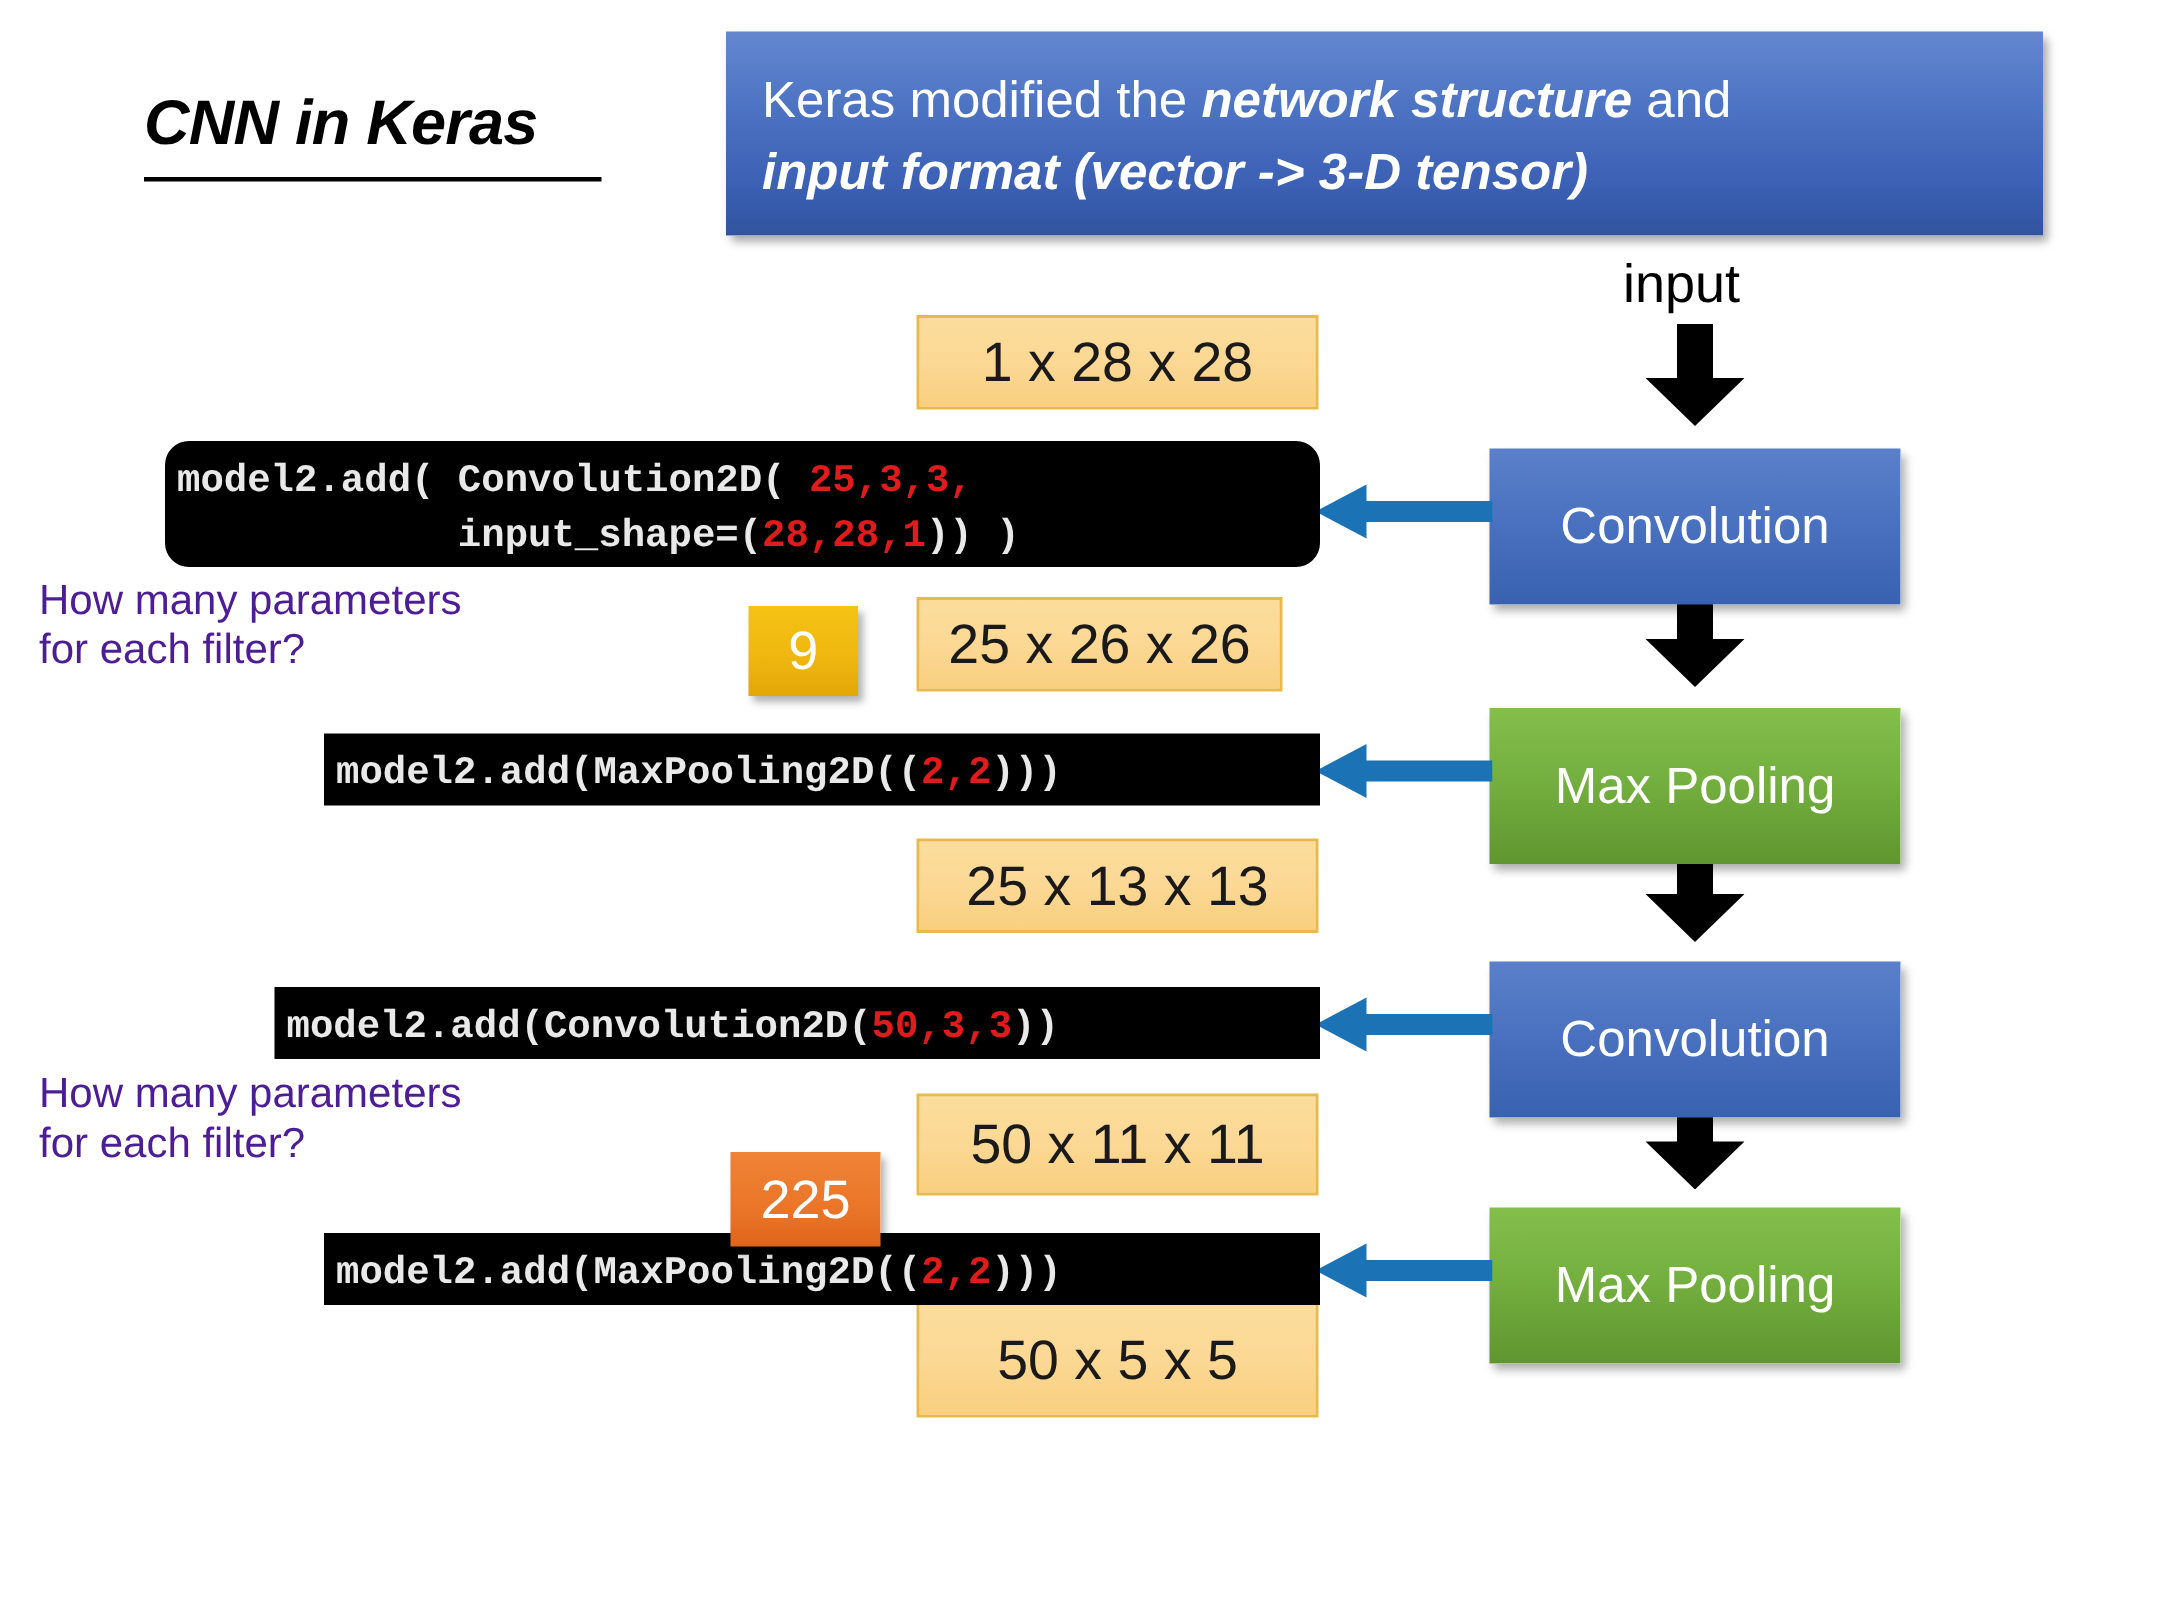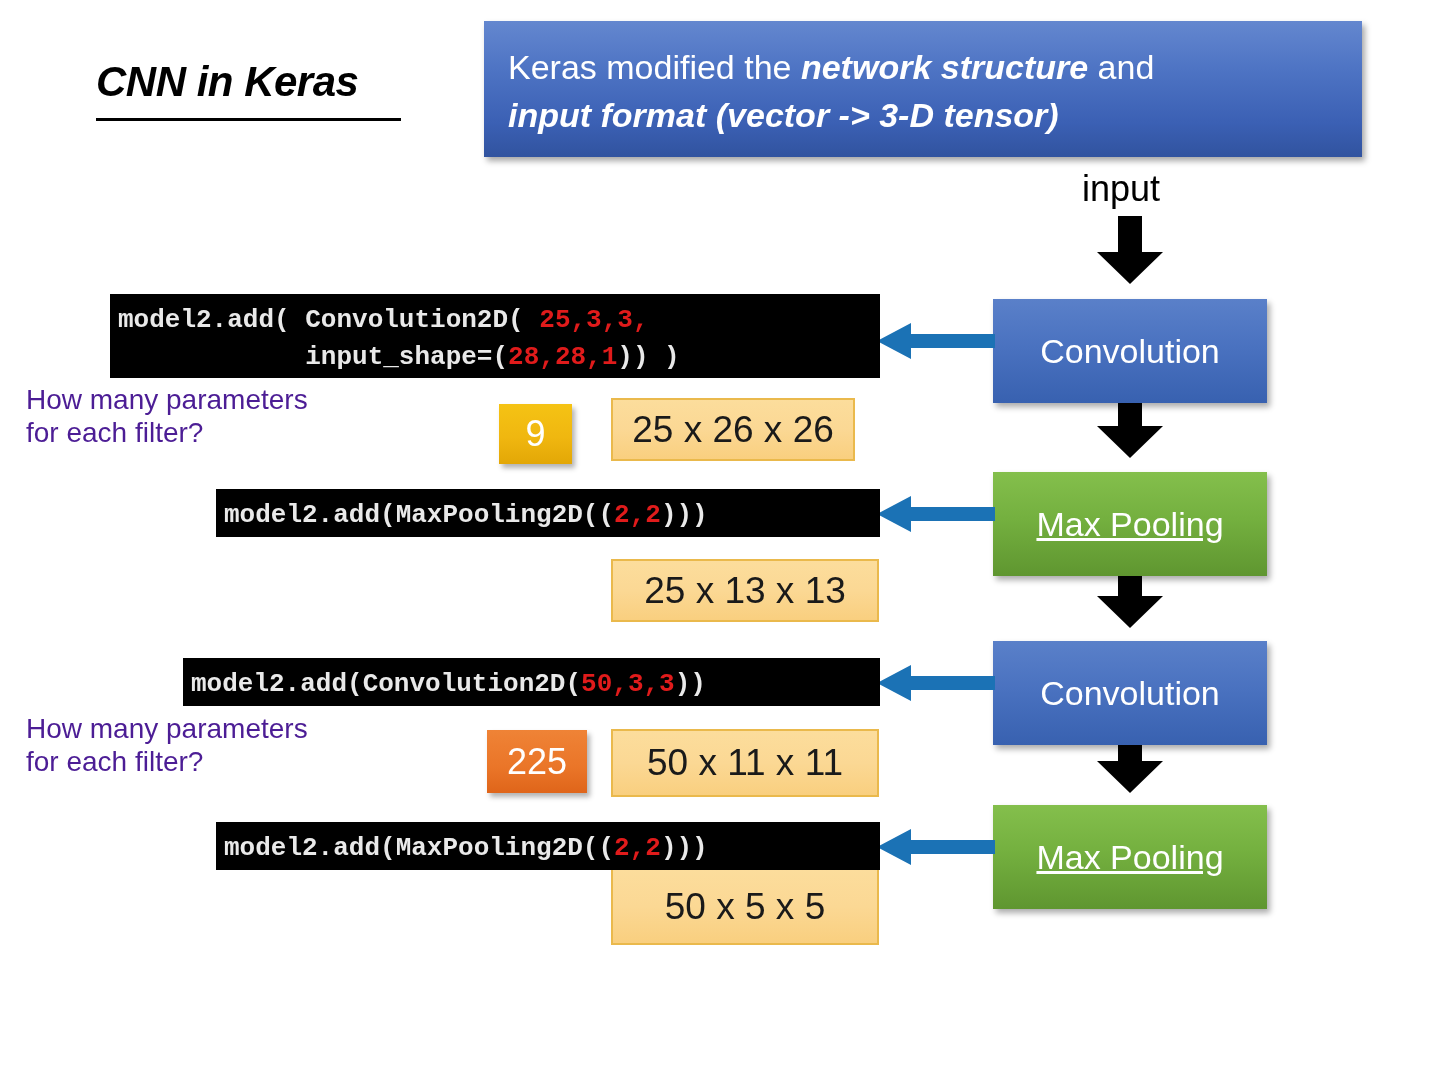--- a/index.html
+++ b/index.html
@@ -90,21 +90,20 @@
     justify-content: center;
     color: #ffffff;
     font-size: 34px;
     box-shadow: 3px 4px 6px rgba(0,0,0,0.33);
   }
   .stage-box.blue {
     background: linear-gradient(to bottom, #5a80c9 0%, #4a72c0 45%, #3861b0 100%);
   }
   .stage-box.green {
     background: linear-gradient(to bottom, #84bf4c 0%, #74b03f 45%, #5f9630 100%);
-    text-decoration: underline;
   }
 
   
   .code-block {
     position: absolute;
     background: #000000;
     color: #e9e9e9;
     font-family: "Liberation Mono", "DejaVu Sans Mono", monospace;
     font-size: 26px;
     font-weight: bold;
@@ -145,20 +144,21 @@
     justify-content: center;
     color: #ffffff;
     font-size: 36px;
     box-shadow: 3px 4px 5px rgba(0,0,0,0.3);
   }
   .badge.gold {
     background: linear-gradient(to bottom, #f5c314 0%, #f0b710 55%, #e3a706 100%);
   }
   .badge.orange {
     background: linear-gradient(to bottom, #ef8336 0%, #ea7528 60%, #df651a 100%);
+    margin-top: 38px;
   }
 
   
   .left-arrow {
     position: absolute;
     width: 118px;
     height: 40px;
   }
   .left-arrow svg { display: block; }
 </style>
@@ -229,38 +229,41 @@
     <svg viewBox="0 0 118 40" width="118" height="40">
         <polygon points="0,20 34,2 34,13 118,13 118,27 34,27 34,38" fill="#1b72b5"></polygon>
       </svg>
   </div>
   <div class="left-arrow" style="left:877px; top:827px;">
     <svg viewBox="0 0 118 40" width="118" height="40">
         <polygon points="0,20 34,2 34,13 118,13 118,27 34,27 34,38" fill="#1b72b5"></polygon>
       </svg>
   </div>
 
+  <div class="shape-box" style="left:611px; top:210px; width:268px; height:63px;">
+    <span>1 x 28 x 28</span>
+  </div>
 
   <div class="shape-box" style="left:611px; top:398px; width:244px; height:63px;">
     <span>25 x 26 x 26</span>
   </div>
 
   <div class="shape-box" style="left:611px; top:559px; width:268px; height:63px;">
     <span>25 x 13 x 13</span>
   </div>
 
   <div class="shape-box" style="left:611px; top:729px; width:268px; height:68px;">
     <span>50 x 11 x 11</span>
   </div>
 
   <div class="shape-box" style="left:611px; top:868px; width:268px; height:77px;">
     <span>50 x 5 x 5</span>
   </div>
 
-  <div class="code-block" style="left:110px; top:294px; width:770px; height:84px; padding:8px 6px 0 8px;"><span>model2.add( Convolution2D( </span><span class="r">25,3,3,</span>
+  <div class="code-block" style="left:110px; top:294px; width:770px; height:84px; padding:8px 6px 0 8px;border-radius:16px;"><span>model2.add( Convolution2D( </span><span class="r">25,3,3,</span>
 <span>            input_shape=(</span><span class="r">28,28,1</span><span>)) )</span></div>
 
   <div class="code-block" style="left:216px; top:489px; width:664px; height:48px; padding:8px 6px 0 8px;"><span>model2.add(MaxPooling2D((</span><span class="r">2,2</span><span>)))</span></div>
 
   <div class="code-block" style="left:183px; top:658px; width:697px; height:48px; padding:8px 6px 0 8px;"><span>model2.add(Convolution2D(</span><span class="r">50,3,3</span><span>))</span></div>
 
   <div class="code-block" style="left:216px; top:822px; width:664px; height:48px; padding:8px 6px 0 8px;"><span>model2.add(MaxPooling2D((</span><span class="r">2,2</span><span>)))</span></div>
 
   <div class="question" style="left:26px; top:383px;">
     <div>How many parameters</div>

